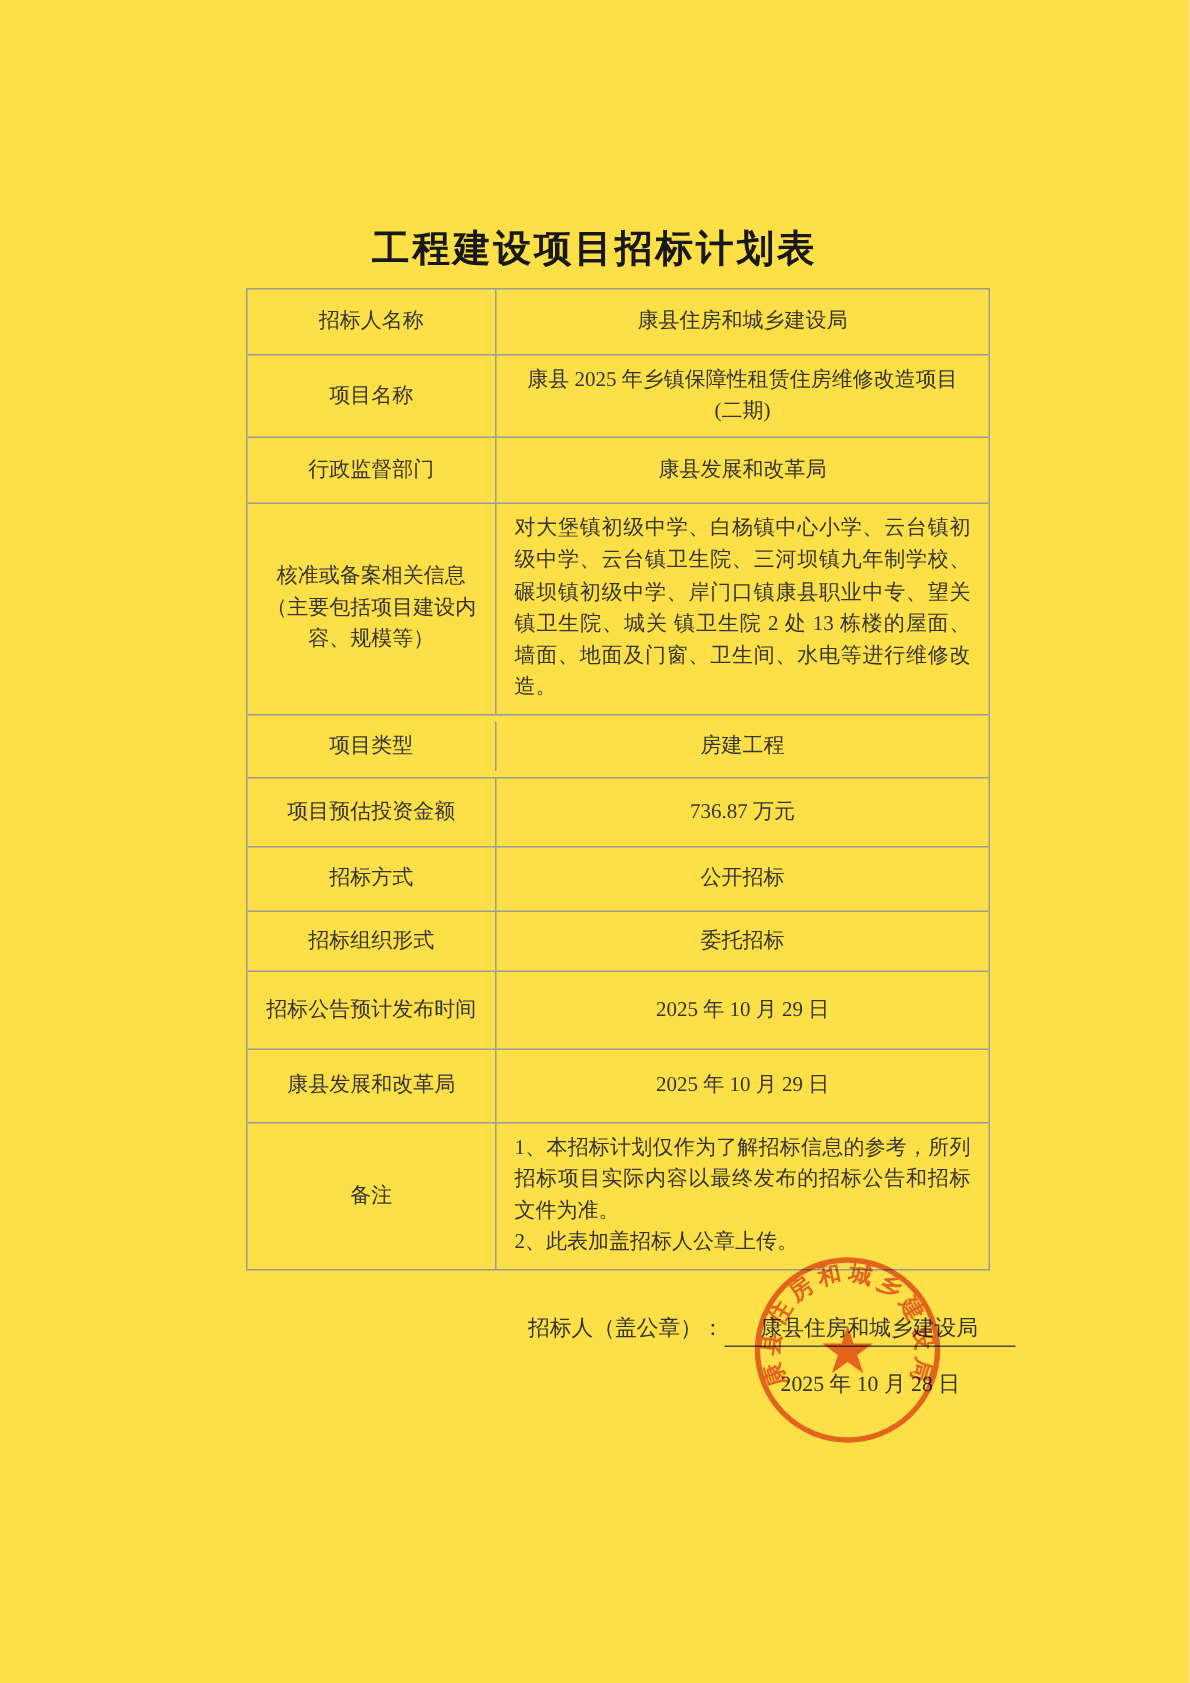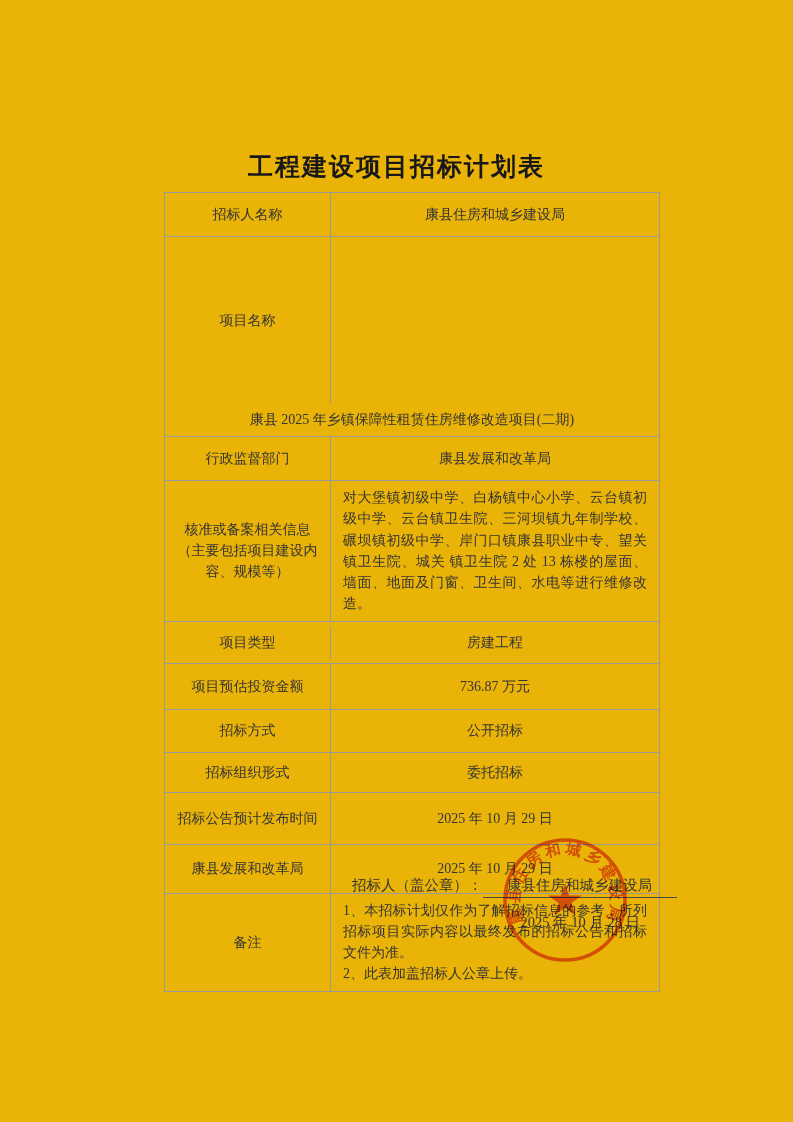--- a/index.html
+++ b/index.html
@@ -4,21 +4,21 @@
 <style>
   * { margin: 0; padding: 0; box-sizing: border-box; }
   html, body { background: #e9e9e9; }
   body { font-family: "Liberation Serif", "DejaVu Serif", serif; }
 
   .page {
     position: relative;
     width: 793px;
     height: 1122px;
     margin: 0 auto;
-    background: #eab308;
+    background: #fde047;
     color: #343434;
     overflow: hidden;
   }
 
   .doc-title {
     position: absolute;
     top: 150px;
     left: 0;
     width: 793px;
     text-align: center;
@@ -58,21 +58,21 @@
     text-align: center;
     padding: 6px 12px;
   }
   .tvalue.left {
     justify-content: flex-start;
     text-align: justify;
     white-space: pre-wrap;
     line-height: 1.52;
   }
   .r1  { min-height: 44px; }
-  .r2  { min-height: 44px; flex-direction: column; }
+  .r2  { min-height: 44px; }
   .r3  { min-height: 44px; }
   .r4  { min-height: 46px; }
   .r5  { min-height: 100px; }
   .r6  { min-height: 42px; align-items: center; }
   .r7  { min-height: 46px; }
   .r8  { min-height: 40px; }
   .r9  { min-height: 43px; }
   .r10 { min-height: 52px; }
   .r11 { min-height: 49px; }
   .r12 { min-height: 85px; }

